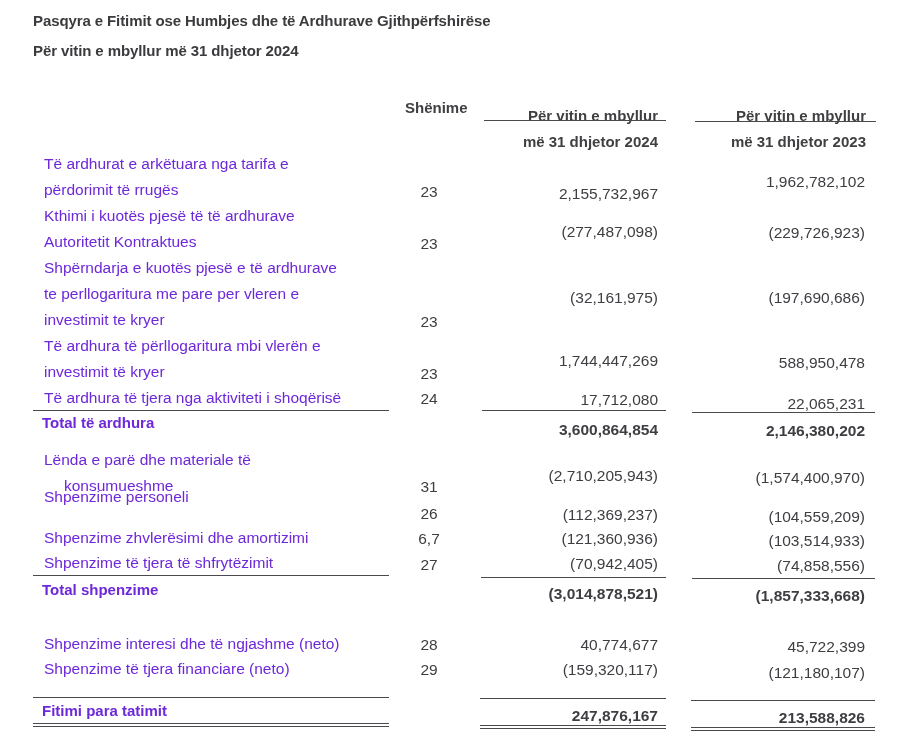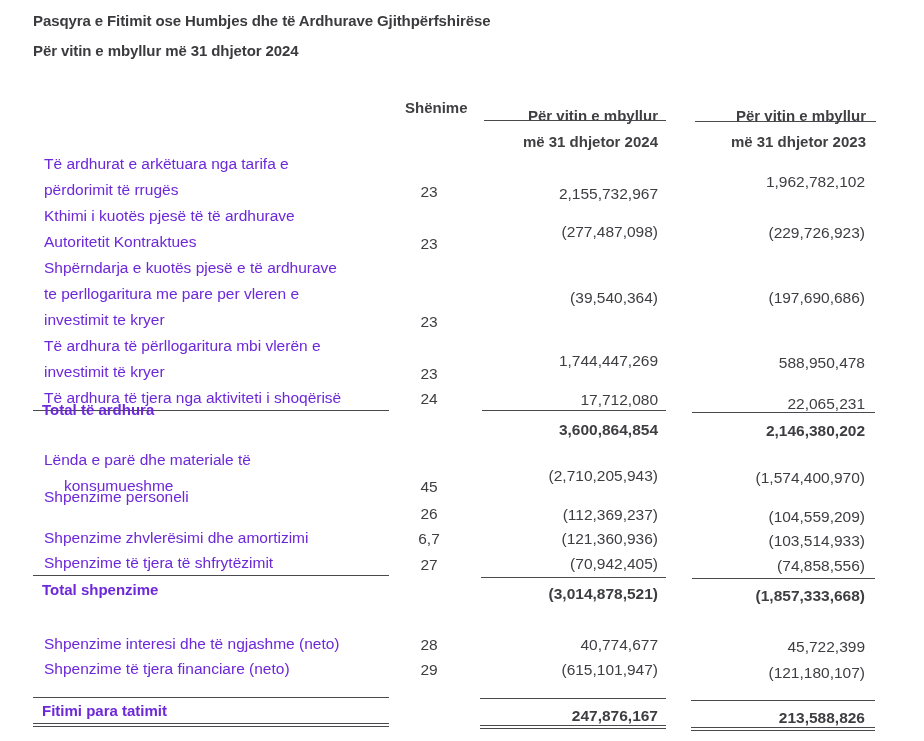--- a/index.html
+++ b/index.html
@@ -62,51 +62,51 @@
     <div class="lbl" style="top:233px;">Autoritetit Kontraktues</div>
     <div class="note" style="top:235px;">23</div>
     <div class="num c1" style="top:223px;">(277,487,098)</div>
     <div class="num c2" style="top:224px;">(229,726,923)</div>
   </div>
   <div>
     <div class="lbl" style="top:259px;">Shpërndarja e kuotës pjesë e të ardhurave</div>
     <div class="lbl" style="top:285px;">te perllogaritura me pare per vleren e</div>
     <div class="lbl" style="top:311px;">investimit te kryer</div>
     <div class="note" style="top:313px;">23</div>
-    <div class="num c1" style="top:289px;">(39,540,364)</div>
+    <div class="num c1" style="top:289px;">(32,161,975)</div>
     <div class="num c2" style="top:289px;">(197,690,686)</div>
   </div>
   <div>
     <div class="lbl" style="top:337px;">Të ardhura të përllogaritura mbi vlerën e</div>
     <div class="lbl" style="top:363px;">investimit të kryer</div>
     <div class="note" style="top:365px;">23</div>
     <div class="num c1" style="top:352px;">1,744,447,269</div>
     <div class="num c2" style="top:354px;">588,950,478</div>
   </div>
   <div>
     <div class="lbl" style="top:389px;">Të ardhura të tjera nga aktiviteti i shoqërisë</div>
     <div class="note" style="top:390px;">24</div>
     <div class="num c1" style="top:391px;">17,712,080</div>
     <div class="num c2" style="top:395px;">22,065,231</div>
   </div>
   <div class="hline" style="left:33px; top:410px; width:356px;"></div>
   <div class="hline" style="left:482px; top:410px; width:184px;"></div>
   <div class="hline" style="left:692px; top:412px; width:183px;"></div>
   <div>
-    <div class="lbl bold" style="top:401px;">Total të ardhura</div>
+    <div class="lbl bold" style="top:414px;">Total të ardhura</div>
     <div class="num c1 bold" style="top:421px;">3,600,864,854</div>
     <div class="num c2 bold" style="top:422px;">2,146,380,202</div>
   </div>
 </div>
 
 <div>
   <div>
     <div class="lbl" style="top:451px;">Lënda e parë dhe materiale të</div>
     <div class="lbl" style="top:477px;margin-left:20px;">konsumueshme</div>
-    <div class="note" style="top:478px;">45</div>
+    <div class="note" style="top:478px;">31</div>
     <div class="num c1" style="top:467px;">(2,710,205,943)</div>
     <div class="num c2" style="top:469px;">(1,574,400,970)</div>
   </div>
   <div>
     <div class="lbl" style="top:488px;">Shpenzime personeli</div>
     <div class="note" style="top:505px;">26</div>
     <div class="num c1" style="top:506px;">(112,369,237)</div>
     <div class="num c2" style="top:508px;">(104,559,209)</div>
   </div>
   <div>
@@ -134,21 +134,21 @@
 <div>
   <div>
     <div class="lbl" style="top:635px;">Shpenzime interesi dhe të ngjashme (neto)</div>
     <div class="note" style="top:636px;">28</div>
     <div class="num c1" style="top:636px;">40,774,677</div>
     <div class="num c2" style="top:638px;">45,722,399</div>
   </div>
   <div>
     <div class="lbl" style="top:660px;">Shpenzime të tjera financiare (neto)</div>
     <div class="note" style="top:661px;">29</div>
-    <div class="num c1" style="top:661px;">(615,101,947)</div>
+    <div class="num c1" style="top:661px;">(159,320,117)</div>
     <div class="num c2" style="top:664px;">(121,180,107)</div>
   </div>
 </div>
 
 <div>
   <div class="hline" style="left:33px; top:697px; width:356px;"></div>
   <div class="hline" style="left:480px; top:698px; width:186px;"></div>
   <div class="hline" style="left:691px; top:700px; width:184px;"></div>
   <div class="lbl bold" style="top:702px;">Fitimi para tatimit</div>
   <div class="num c1 bold" style="top:707px;">247,876,167</div>

